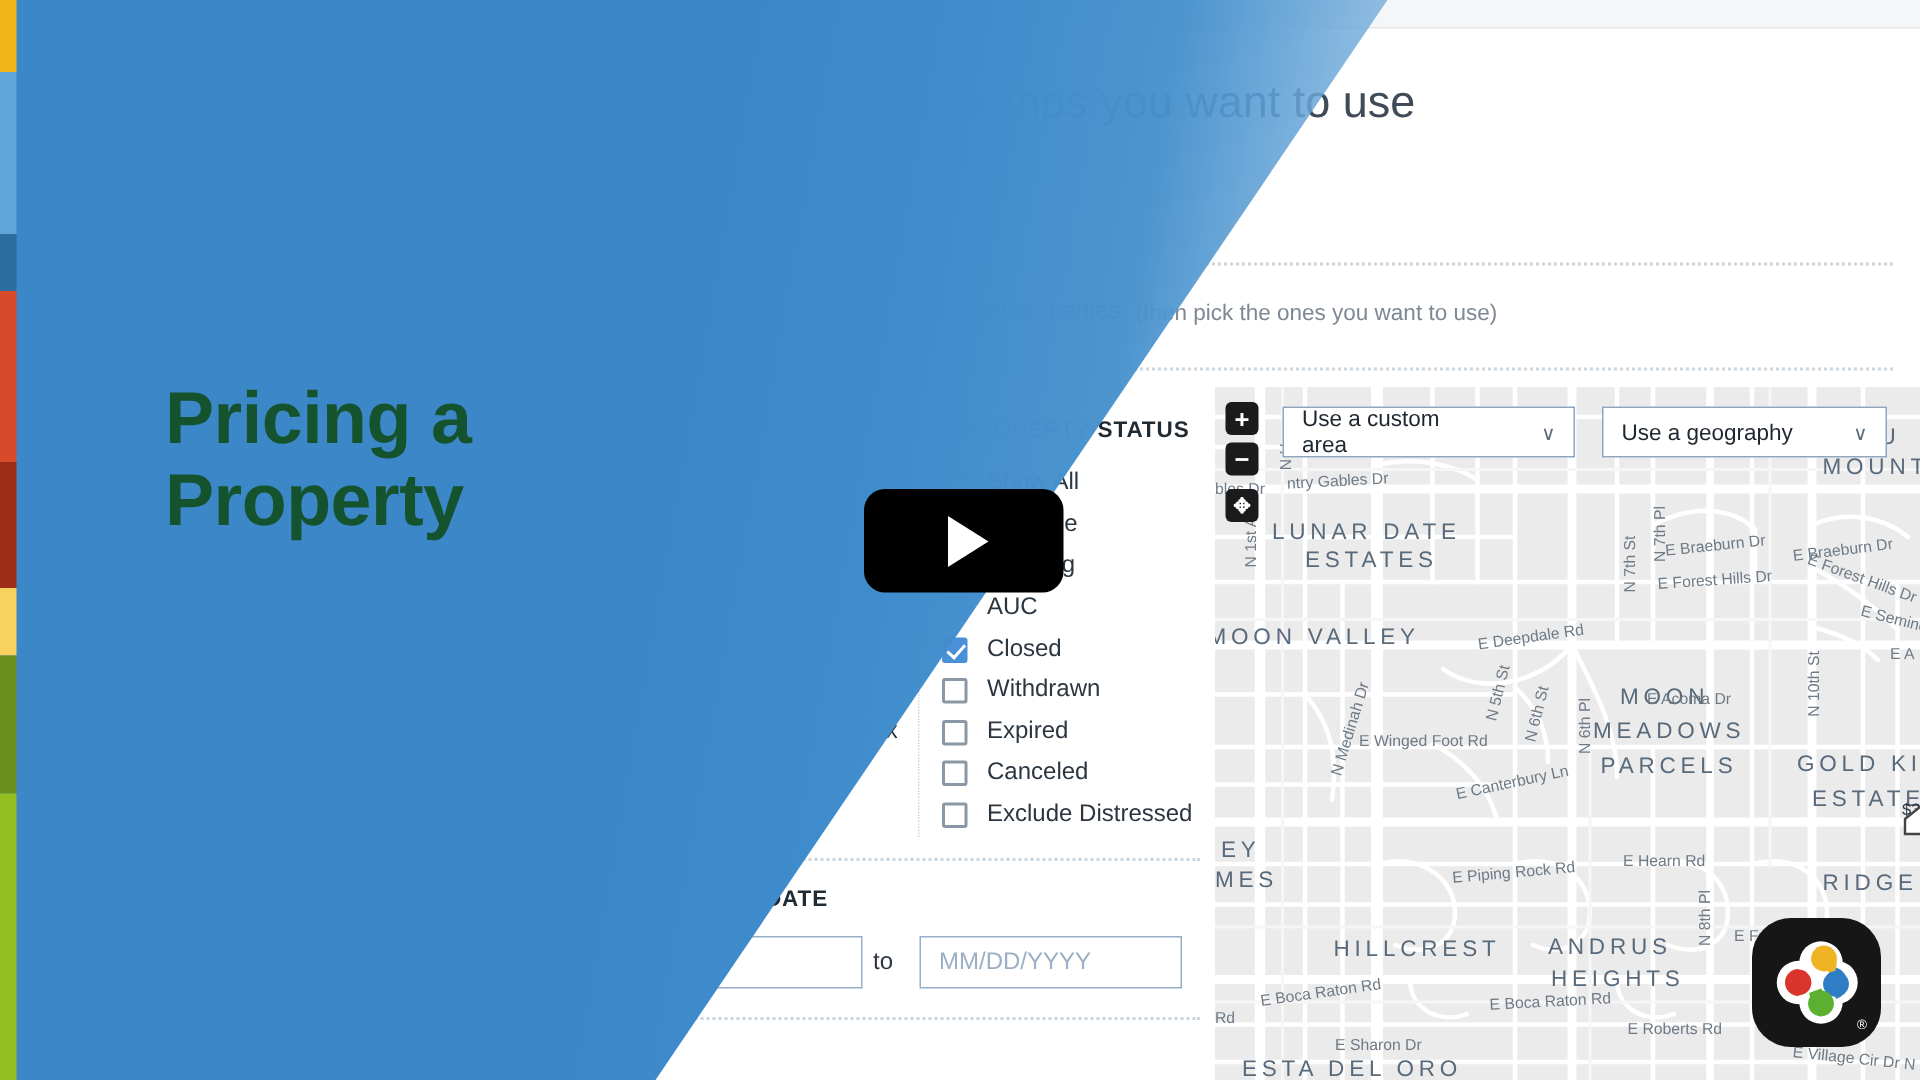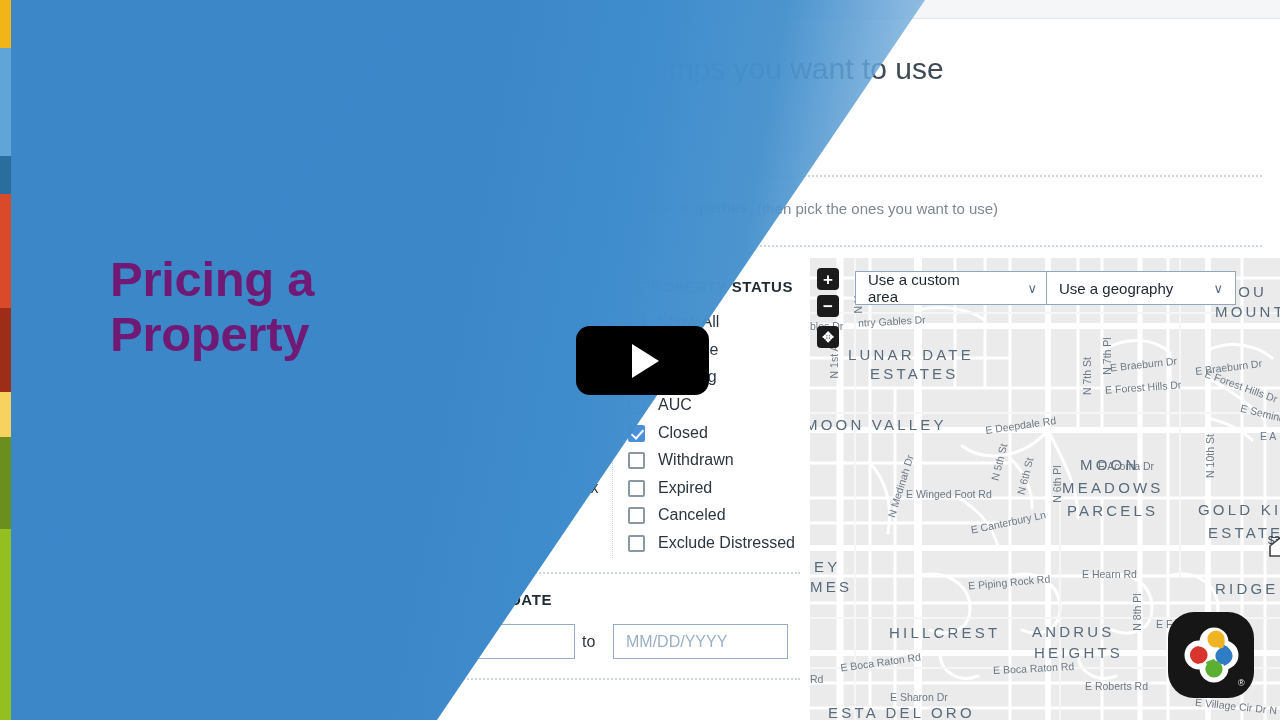--- a/index.html
+++ b/index.html
@@ -99,21 +99,21 @@
     background:#3c87c8;
   }
 
   
   #strip{position:absolute;left:0;top:0;width:11px;height:720px;}
   #strip div{width:100%;}
 
   
   #title{
     position:absolute;left:110px;top:252px;width:330px;
-    color:#701a75;font-size:49px;font-weight:700;line-height:1.13;letter-spacing:-0.3px;
+    color:#14532d;font-size:49px;font-weight:700;line-height:1.13;letter-spacing:-0.3px;
   }
 
   
   #play{
     position:absolute;left:576px;top:326px;width:133px;height:69px;background:#000;border-radius:14px;
     display:flex;align-items:center;justify-content:center;
   }
   #play .tri{
     width:0;height:0;border-left:27px solid #fff;border-top:17px solid transparent;border-bottom:17px solid transparent;
     margin-left:6px;
@@ -367,21 +367,21 @@
       <div class="mlabel st" style="left:0px;top:415px;">Rd</div>
 
       <div class="zoomctl" style="top:10px;">+</div>
       <div class="zoomctl" style="top:37px;">−</div>
       <div class="zoomctl" style="top:68px;font-size:14px;">✥</div>
 
       <div class="mapdd" style="left:45px;top:13px;width:195px;gap:40px;">
         <span>Use a custom area</span>
         <span class="chev">∨</span>
       </div>
-      <div class="mapdd" style="left:236px;top:13px;width:190px;">
+      <div class="mapdd" style="left:258px;top:13px;width:190px;">
         <span>Use a geography</span>
         <span class="chev">∨</span>
       </div>
 
       <div class="price-pin" style="left:458px;top:278px;">
         <svg width="24" height="22" viewBox="0 0 24 22">
           <path d="M2 10 L12 2 L22 10 L22 20 L2 20 Z" fill="#ffffff" stroke="#444" stroke-width="1.6"></path>
         </svg>
         <div style="margin-top:-2px;">$3</div>
       </div>

